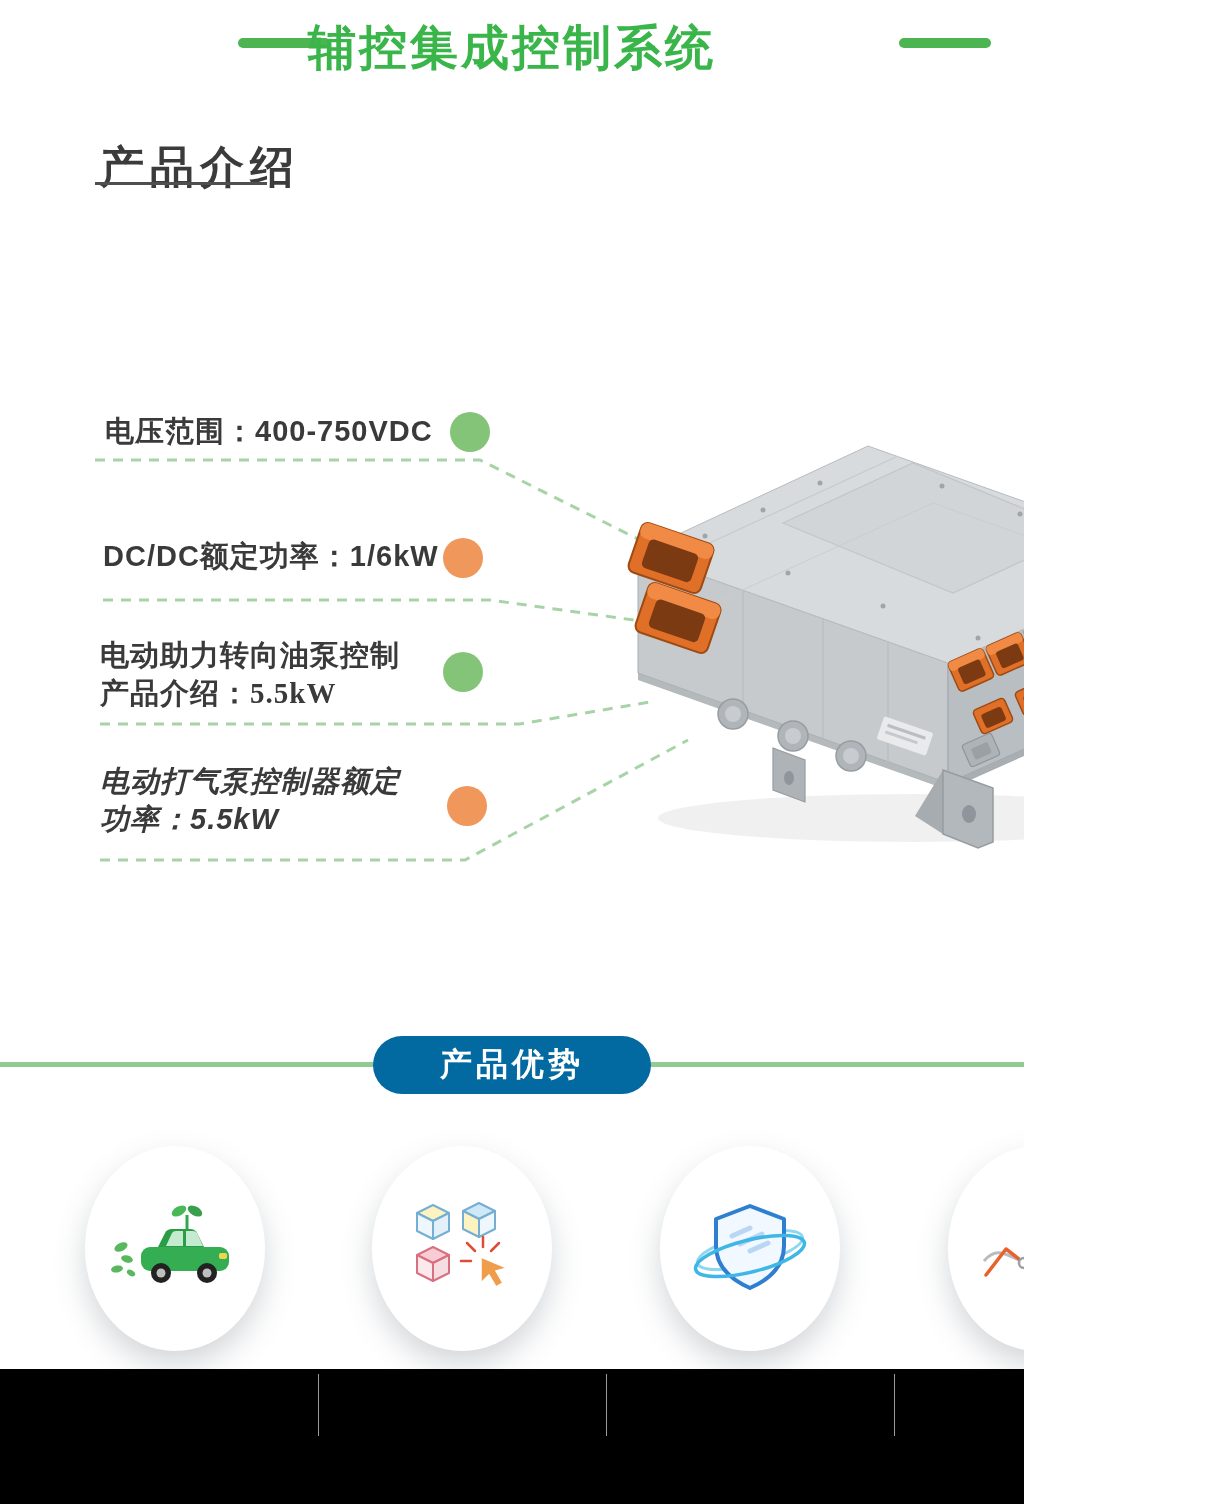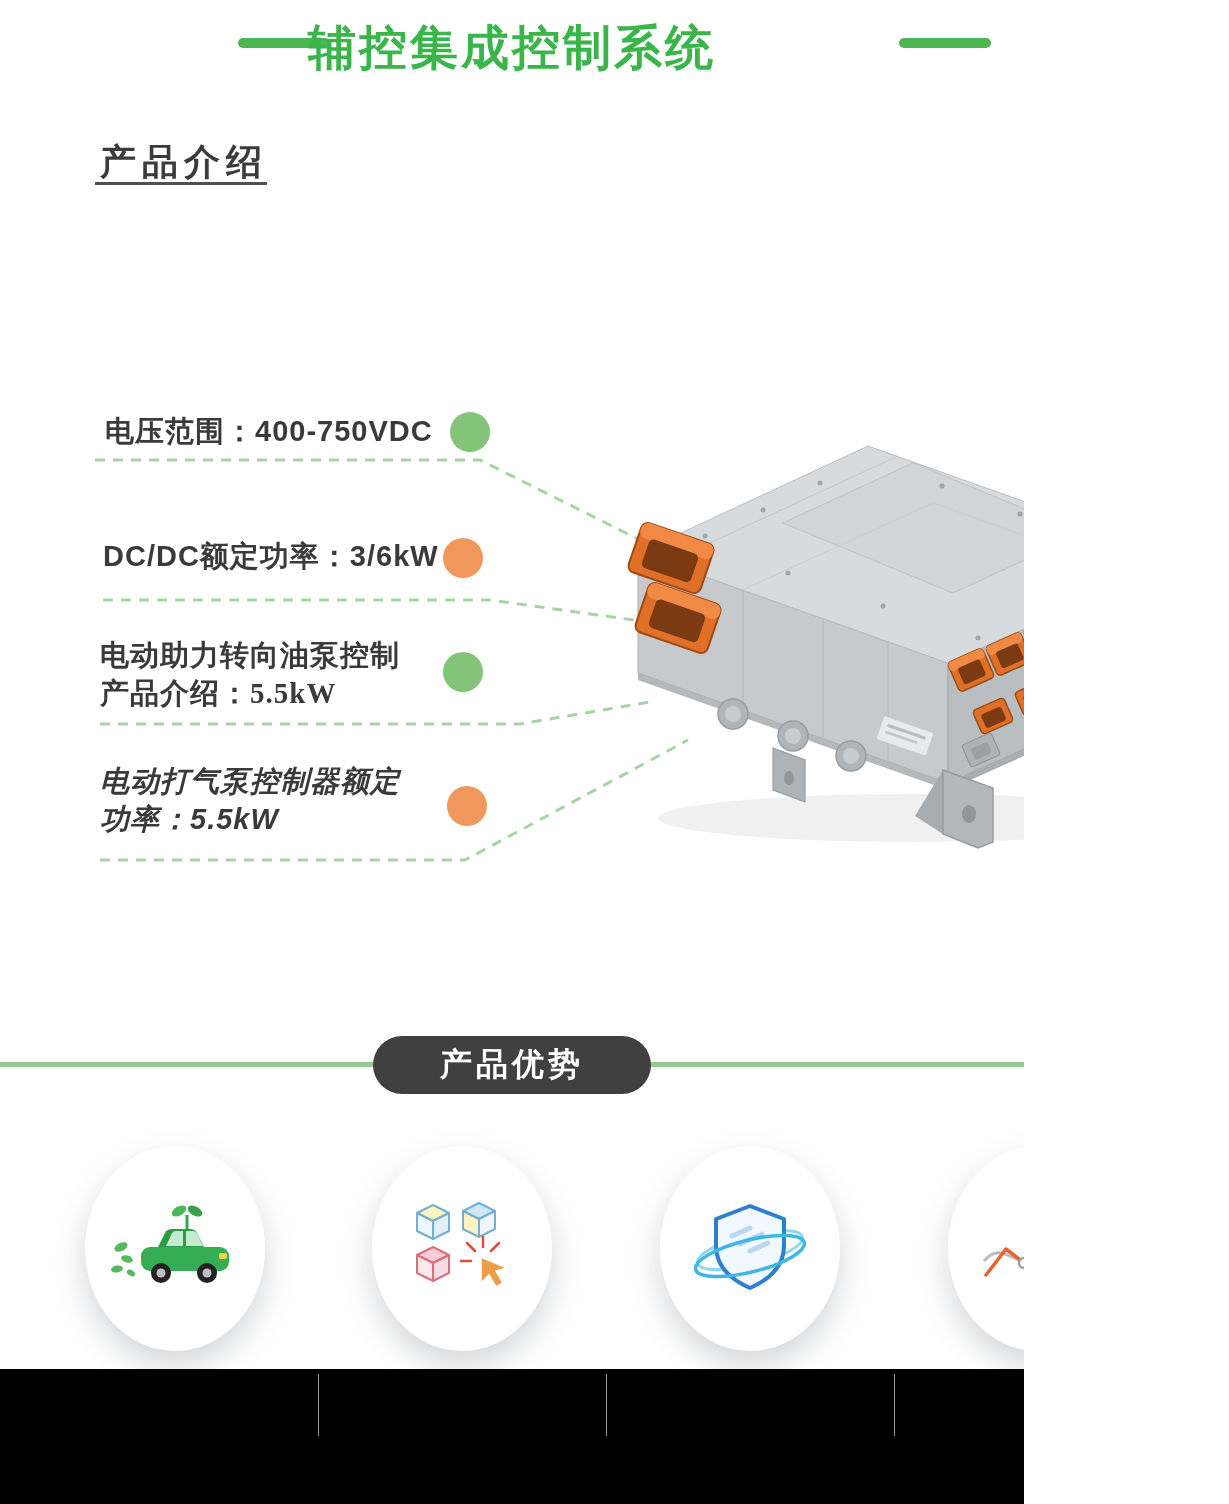--- a/index.html
+++ b/index.html
@@ -7,21 +7,21 @@
         font-family:"Liberation Sans","DejaVu Sans",sans-serif;}
 
   
   .page-title{position:absolute;top:16px;left:0;width:100%;text-align:center;
               font-size:48px;font-weight:bold;color:#3ab54a;letter-spacing:3px;}
   .title-bar{position:absolute;top:38px;height:10px;width:92px;border-radius:5px;background:#4cb551;}
   .title-bar.left{left:238px;}
   .title-bar.right{left:899px;}
 
   
-  .intro-heading{position:absolute;top:138px;left:100px;font-size:36px;font-weight:bold;
+  .intro-heading{position:absolute;top:138px;left:100px;font-size:44px;font-weight:bold;
                  color:#3b3b3b;letter-spacing:6px;}
   .intro-underline{position:absolute;top:182px;left:95px;width:172px;height:3px;background:#4f4f4f;}
 
   .spec{position:absolute;font-size:29px;font-weight:bold;color:#3a3a3a;line-height:38px;letter-spacing:1px;}
   .spec-1{top:412px;left:105px;}
   .spec-2{top:537px;left:103px;}
   .spec-3{top:636px;left:100px;font-family:Liberation Serif, serif;}
   .spec-4{top:762px;left:100px;font-style:italic;}
   .dot{position:absolute;width:40px;height:40px;border-radius:50%;}
   .dot.green{background:#83c478;}
@@ -30,21 +30,21 @@
   .dot-2{left:443px;top:538px;}
   .dot-3{left:443px;top:652px;}
   .dot-4{left:447px;top:786px;}
 
   .callout-lines{position:absolute;left:0;top:0;width:1229px;height:1504px;pointer-events:none;}
   .product-render{position:absolute;left:583px;top:418px;width:612px;height:432px;}
 
   
   .adv-divider{position:absolute;top:1062px;left:0;width:1229px;height:5px;background:#8fcb92;}
   .adv-pill{position:absolute;top:1036px;left:50%;transform:translateX(-50%);
-            width:278px;height:58px;border-radius:29px;background:#404040;
+            width:278px;height:58px;border-radius:29px;background:#0369a1;
             display:flex;align-items:center;justify-content:center;
             font-size:32px;font-weight:bold;color:#ffffff;letter-spacing:4px;}
   .oval{position:absolute;top:1146px;width:180px;height:205px;border-radius:50%;background:#ffffff;
         box-shadow:0 14px 30px rgba(110,120,130,0.30);display:flex;align-items:center;justify-content:center;}
   .oval-1{left:85px;}
   .oval-2{left:372px;}
   .oval-3{left:660px;}
   .oval-4{left:948px;}
 
   
@@ -75,21 +75,21 @@
     </g>
   </svg>
 
   <div class="spec spec-1">
     <div>电压范围：400-750VDC</div>
     <div></div>
   </div>
   <span class="dot green dot-1"></span>
 
   <div class="spec spec-2">
-    <div>DC/DC额定功率：3/6kW</div>
+    <div>DC/DC额定功率：1/6kW</div>
     <div></div>
   </div>
   <span class="dot orange dot-2"></span>
 
   <div class="spec spec-3">
     <div>电动助力转向油泵控制</div>
     <div>产品介绍：5.5kW</div>
   </div>
   <span class="dot green dot-3"></span>
 

